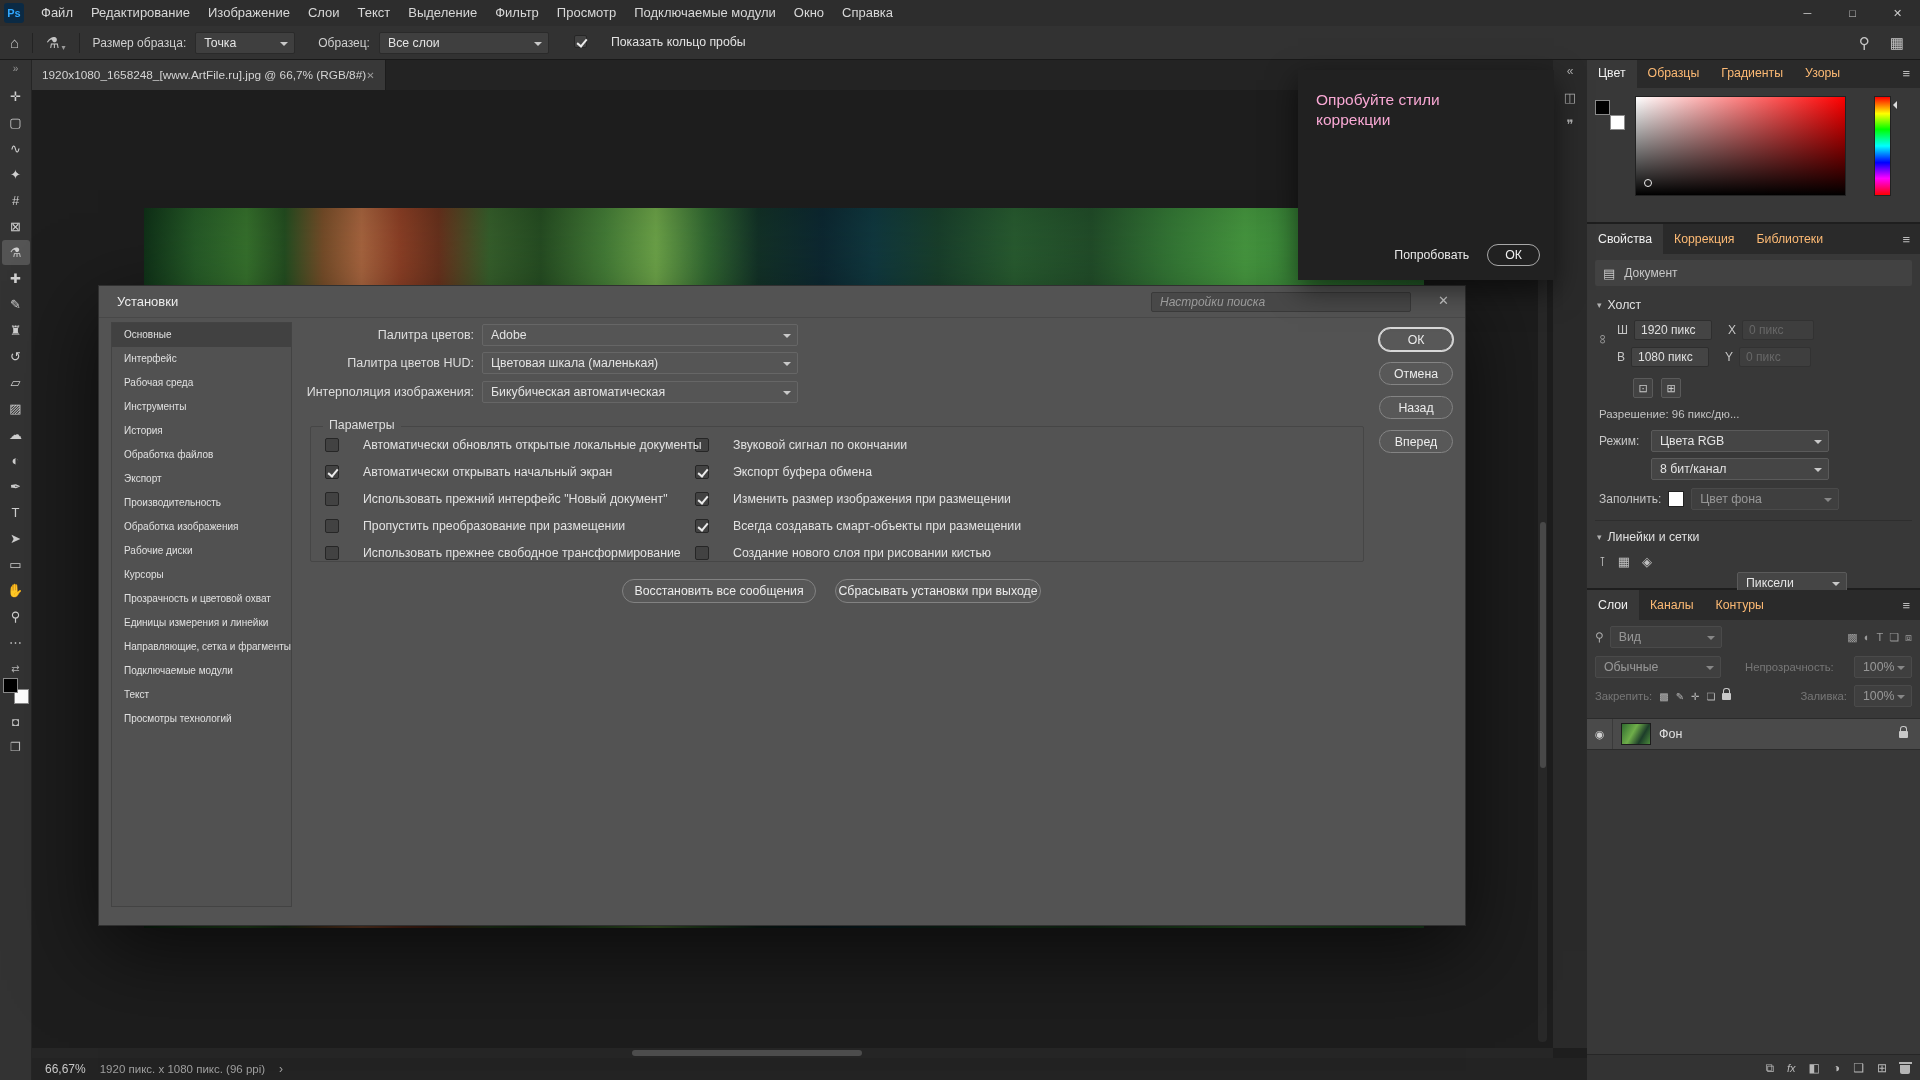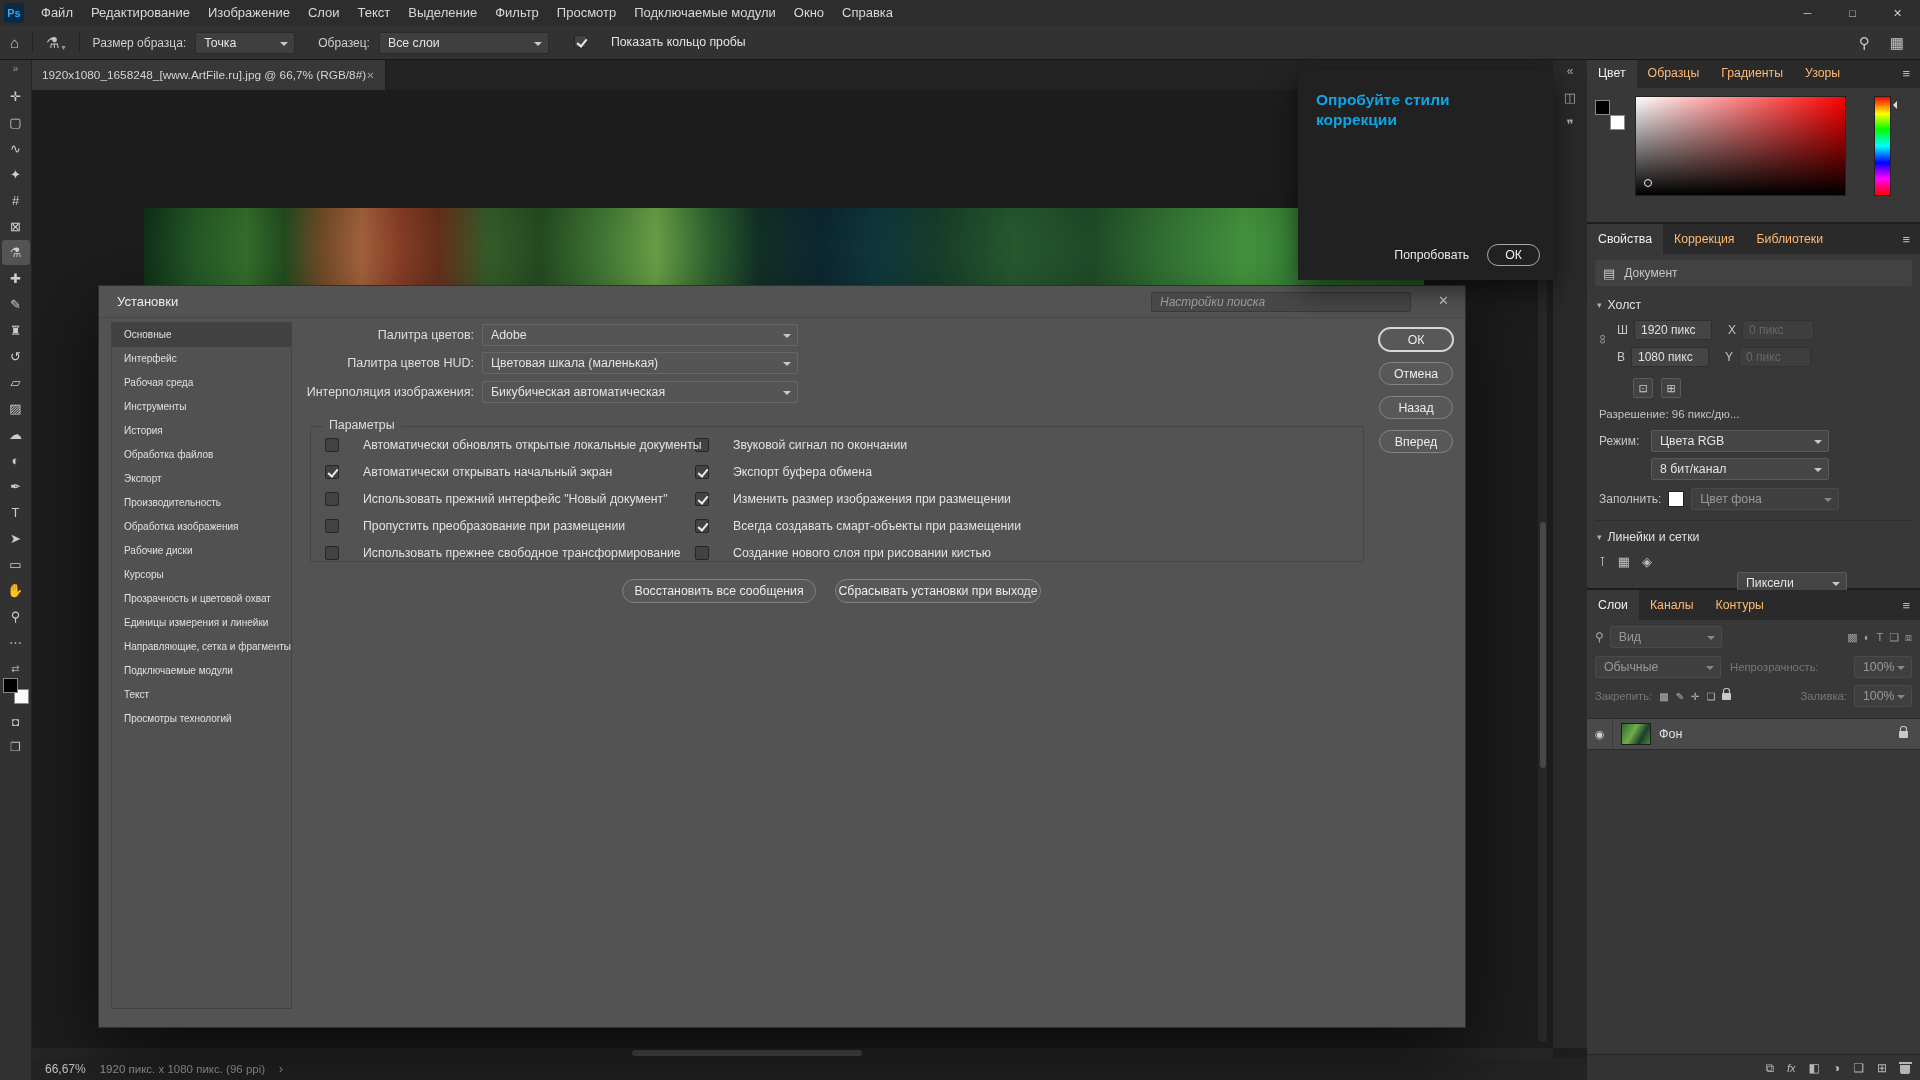--- a/index.html
+++ b/index.html
@@ -102,28 +102,28 @@
 .padlock{position:relative;width:9px;height:7px;background:#c9c9c9;border-radius:1px;display:inline-block}
 .padlock::before{content:"";position:absolute;left:1px;top:-5px;width:5px;height:5px;border:1.5px solid #c9c9c9;border-bottom:none;border-radius:3px 3px 0 0}
 .trash{position:relative;width:10px;height:9px;background:#b5b5b5;border-radius:0 0 2px 2px;display:inline-block;margin-top:3px}
 .trash::before{content:"";position:absolute;top:-3px;left:-1.5px;width:13px;height:2px;background:#b5b5b5}
 .filtic{font-size:11px;color:#9a9a9a}
 .lockic{font-size:10px;color:#b5b5b5}
 .smalllab{font-size:11.3px;color:#a8a8a8}
 
 
 .popup{position:absolute;left:1298px;top:70px;width:256px;height:210px;background:#212121;box-shadow:0 10px 28px rgba(0,0,0,.55);padding:20px 18px;z-index:90}
-.popup h3{font-size:15.5px;font-weight:bold;color:#0ea5e9;line-height:1.3;width:175px}
+.popup h3{font-size:15.5px;font-weight:normal;color:#f9a8d4;line-height:1.3;width:175px}
 .popup p{margin-top:13px;font-size:12.3px;line-height:1.5;color:#c9c9c9;width:216px}
 .popup-btns{position:absolute;right:14px;bottom:14px;display:flex;align-items:center;gap:18px}
 .try-btn{font-size:12.3px;color:#e8e8e8}
 .ok-pill{border:1px solid #a8a8a8;border-radius:12px;padding:3px 17px;font-size:12.3px;color:#f0f0f0}
 
 
-.dialog{position:absolute;left:98px;top:285px;width:1368px;height:743px;background:#535353;border:1px solid #303030;box-shadow:0 25px 80px rgba(0,0,0,.65);z-index:50;font-size:12.5px;color:#e2e2e2}
+.dialog{position:absolute;left:98px;top:285px;width:1368px;height:641px;background:#535353;border:1px solid #303030;box-shadow:0 25px 80px rgba(0,0,0,.65);z-index:50;font-size:12.5px;color:#e2e2e2}
 .dlg-head{position:absolute;left:0;top:0;right:0;height:32px;border-bottom:1px solid #484848;display:flex;align-items:center}
 .dlg-title{margin-left:18px;font-size:13px;color:#ececec}
 .dlg-search{position:absolute;right:54px;top:6px;width:260px;height:20px;background:#484848;border:1px solid #3a3a3a;border-radius:2px;color:#dddddd;font-size:12px;padding:0 8px;font-family:"Liberation Sans",sans-serif}
 .dlg-search::placeholder{color:#9c9c9c;font-style:italic}
 .dlg-close{position:absolute;right:16px;top:7px;font-size:13px;color:#cccccc}
 .dlg-side{position:absolute;left:12px;top:36px;width:181px;bottom:18px;border:1px solid #434343;background:#515151;overflow:hidden}
 .pitem{height:24px;line-height:24px;padding-left:12px;font-size:10px;color:#e0e0e0;white-space:nowrap}
 .pitem.selected{background:#414141}
 .frow{position:absolute;left:200px;display:flex;align-items:center;height:22px}
 .flabel{width:183px;text-align:right;padding-right:8px;font-size:12.5px;color:#dedede;white-space:nowrap}
@@ -455,21 +455,21 @@
 
           <span class="filtic">❏</span>
 
           <span class="filtic">⧈</span>
 
       </div>
       <div class="abs" style="left:8px;top:36px;right:8px;height:22px;display:flex;align-items:center">
         <div class="dd panel dim" style="width:126px">
           <span>Обычные</span>
         </div>
-        <span class="smalllab dim" style="margin-left:9px">Непрозрачность:</span>
+        <span class="smalllab dim" style="margin-left:24px">Непрозрачность:</span>
         <div class="dd panel dim" style="width:58px;margin-left:auto">
           <span>100%</span>
         </div>
       </div>
       <div class="abs" style="left:8px;top:66px;right:8px;height:20px;display:flex;align-items:center;gap:7px">
         <span class="smalllab dim">Закрепить:</span>
 
           <span class="lockic">▩</span>
 
           <span class="lockic">✎</span>

